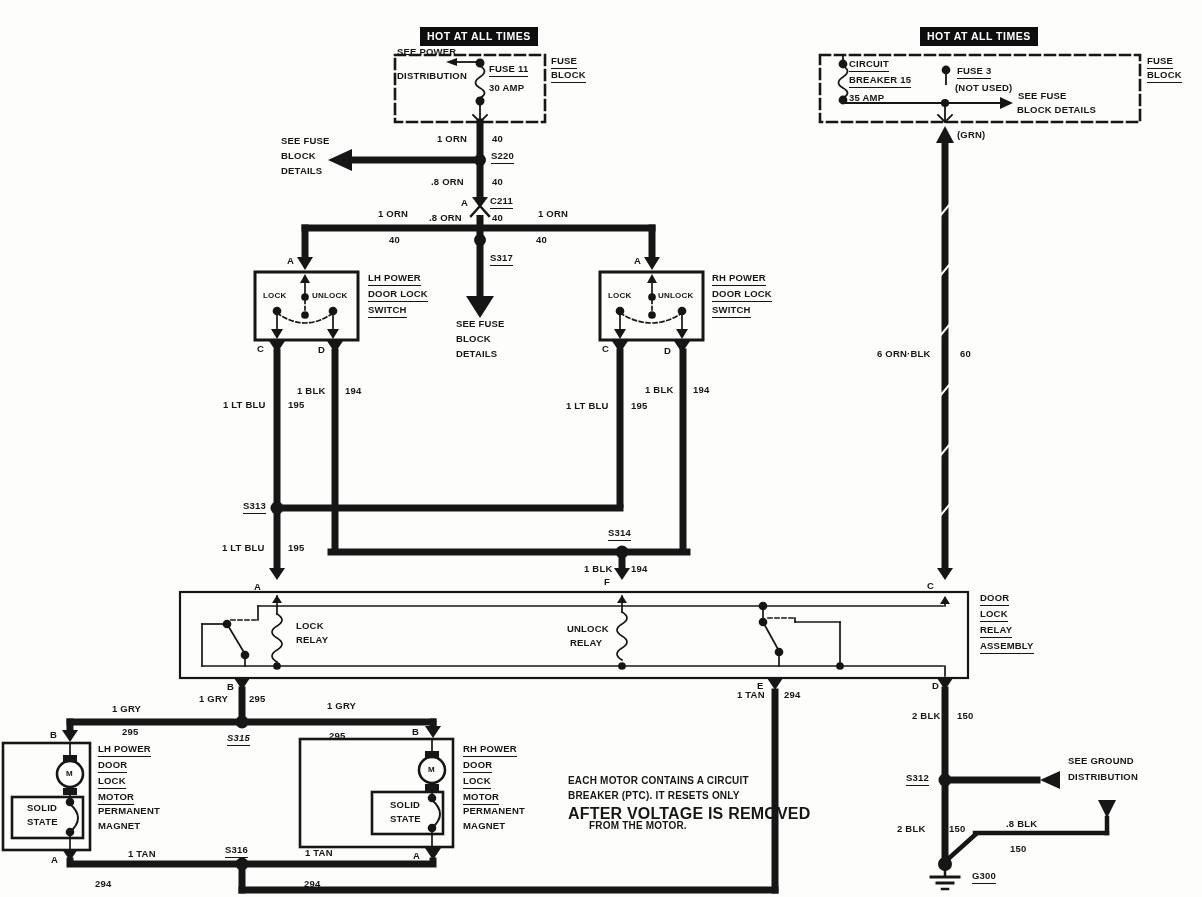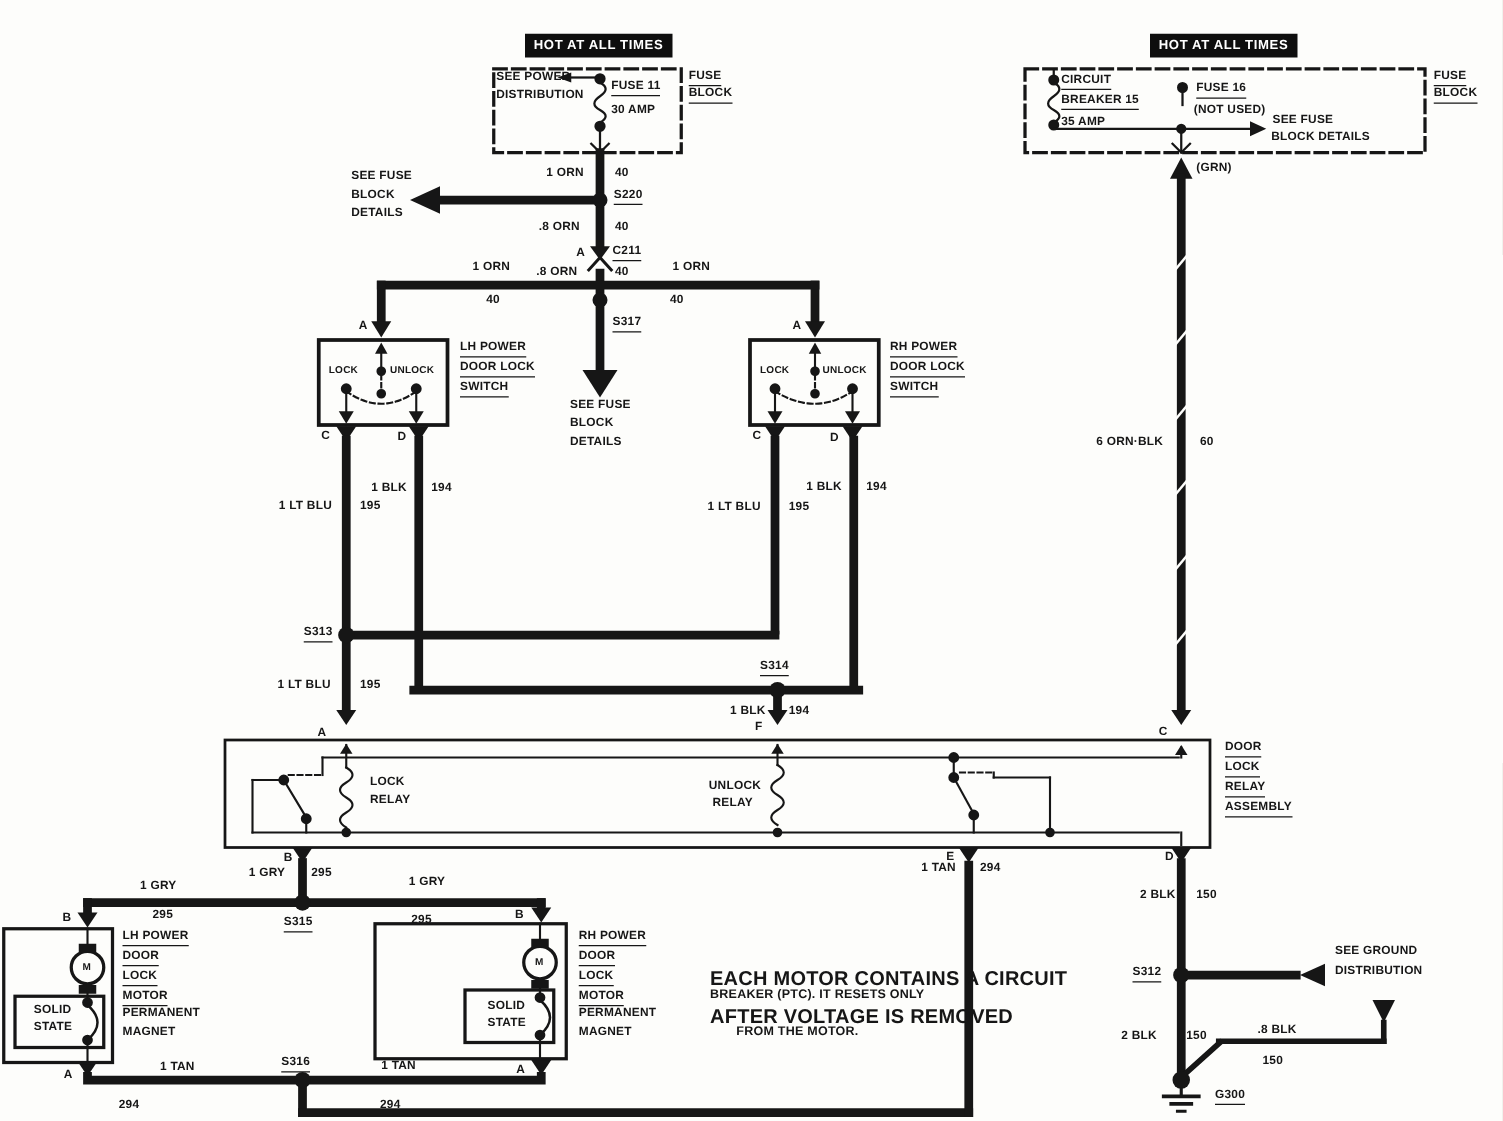--- a/index.html
+++ b/index.html
@@ -259,21 +259,21 @@
         <path d="M931 877 H959" stroke-width="3"></path>
         <path d="M937 883 H953" stroke-width="3"></path>
         <path d="M942 889 H948" stroke-width="2.5"></path>
       </g>
     </g>
   </svg>
 
   <div class="banner" style="left:420px;top:27px">HOT AT ALL TIMES</div>
   <div class="banner" style="left:920px;top:27px">HOT AT ALL TIMES</div>
 
-<div class="lbl" style="left: 397px; top: 57px;">SEE POWER</div>
+<div class="lbl" style="left: 397px; top: 47px;">SEE POWER</div>
     <div class="lbl" style="left: 397px; top: 71px;">DISTRIBUTION</div>
     <div class="lbl ul" style="left: 489px; top: 64px;">FUSE 11</div>
     <div class="lbl" style="left: 489px; top: 83px;">30 AMP</div>
     <div class="lbl ul" style="left: 551px; top: 56px;">FUSE</div>
     <div class="lbl ul" style="left: 551px; top: 70px;">BLOCK</div>
     <div class="lbl" style="left: 437px; top: 134px;">1 ORN</div>
     <div class="lbl" style="left: 492px; top: 134px;">40</div>
     <div class="lbl ul" style="left: 491px; top: 151px;">S220</div>
     <div class="lbl" style="left: 431px; top: 177px;">.8 ORN</div>
     <div class="lbl" style="left: 492px; top: 177px;">40</div>
@@ -334,21 +334,21 @@
     <div class="lbl" style="left: 570px; top: 638px;">RELAY</div>
     <div class="lbl ul" style="left: 980px; top: 593px;">DOOR</div>
     <div class="lbl ul" style="left: 980px; top: 609px;">LOCK</div>
     <div class="lbl ul" style="left: 980px; top: 625px;">RELAY</div>
     <div class="lbl ul" style="left: 980px; top: 641px;">ASSEMBLY</div>
     <div class="lbl" style="left: 227px; top: 682px;">B</div>
     <div class="lbl" style="left: 757px; top: 681px;">E</div>
     <div class="lbl" style="left: 932px; top: 681px;">D</div>
     <div class="lbl" style="left: 199px; top: 694px;">1 GRY</div>
     <div class="lbl" style="left: 249px; top: 694px;">295</div>
-    <div class="lbl ul" style="left: 227px; top: 733px;">S315</div>
+    <div class="lbl ul" style="left: 227px; top: 733px; font-style: italic;">S315</div>
     <div class="lbl" style="left: 112px; top: 704px;">1 GRY</div>
     <div class="lbl" style="left: 122px; top: 727px;">295</div>
     <div class="lbl" style="left: 327px; top: 701px;">1 GRY</div>
     <div class="lbl" style="left: 329px; top: 731px;">295</div>
     <div class="lbl" style="left: 50px; top: 730px;">B</div>
     <div class="lbl" style="left: 51px; top: 855px;">A</div>
     <div class="lbl ul" style="left: 98px; top: 744px;">LH POWER</div>
     <div class="lbl ul" style="left: 98px; top: 760px;">DOOR</div>
     <div class="lbl ul" style="left: 98px; top: 776px;">LOCK</div>
     <div class="lbl ul" style="left: 98px; top: 792px;">MOTOR</div>
@@ -366,38 +366,38 @@
     <div class="lbl" style="left: 463px; top: 806px;">PERMANENT</div>
     <div class="lbl" style="left: 463px; top: 821px;">MAGNET</div>
     <div class="lbl" style="left: 390px; top: 800px;">SOLID</div>
     <div class="lbl" style="left: 390px; top: 814px;">STATE</div>
     <div class="lbl" style="left: 428px; top: 765px; font-size: 8px;">M</div>
     <div class="lbl" style="left: 128px; top: 849px;">1 TAN</div>
     <div class="lbl" style="left: 95px; top: 879px;">294</div>
     <div class="lbl ul" style="left: 225px; top: 845px;">S316</div>
     <div class="lbl" style="left: 305px; top: 848px;">1 TAN</div>
     <div class="lbl" style="left: 304px; top: 879px;">294</div>
-    <div class="lbl" style="left: 568px; top: 775px; font-size: 16px;">EACH MOTOR CONTAINS A CIRCUIT</div>
+    <div class="lbl" style="left: 568px; top: 775px; font-size: 10px;">EACH MOTOR CONTAINS A CIRCUIT</div>
     <div class="lbl" style="left: 568px; top: 790px; font-size: 10px;">BREAKER (PTC).  IT RESETS ONLY</div>
     <div class="lbl" style="left: 568px; top: 805px; font-size: 16px;">AFTER VOLTAGE IS REMOVED</div>
     <div class="lbl" style="left: 589px; top: 820px; font-size: 10px;">FROM THE MOTOR.</div>
     <div class="lbl" style="left: 737px; top: 690px;">1 TAN</div>
     <div class="lbl" style="left: 784px; top: 690px;">294</div>
     <div class="lbl" style="left: 912px; top: 711px;">2 BLK</div>
     <div class="lbl" style="left: 957px; top: 711px;">150</div>
     <div class="lbl ul" style="left: 906px; top: 773px;">S312</div>
     <div class="lbl" style="left: 1068px; top: 756px;">SEE GROUND</div>
     <div class="lbl" style="left: 1068px; top: 772px;">DISTRIBUTION</div>
     <div class="lbl" style="left: 897px; top: 824px;">2 BLK</div>
     <div class="lbl" style="left: 949px; top: 824px;">150</div>
     <div class="lbl" style="left: 1006px; top: 819px;">.8 BLK</div>
     <div class="lbl" style="left: 1010px; top: 844px;">150</div>
     <div class="lbl ul" style="left: 972px; top: 871px;">G300</div>
     <div class="lbl ul" style="left: 849px; top: 59px;">CIRCUIT</div>
     <div class="lbl ul" style="left: 849px; top: 75px;">BREAKER 15</div>
     <div class="lbl" style="left: 849px; top: 93px;">35 AMP</div>
-    <div class="lbl ul" style="left: 957px; top: 66px;">FUSE 16</div>
+    <div class="lbl ul" style="left: 957px; top: 66px;">FUSE 3</div>
     <div class="lbl" style="left: 955px; top: 83px;">(NOT USED)</div>
     <div class="lbl" style="left: 1018px; top: 91px;">SEE FUSE</div>
     <div class="lbl" style="left: 1017px; top: 105px;">BLOCK DETAILS</div>
     <div class="lbl ul" style="left: 1147px; top: 56px;">FUSE</div>
     <div class="lbl ul" style="left: 1147px; top: 70px;">BLOCK</div>
   </div>
 
 </body></html>

